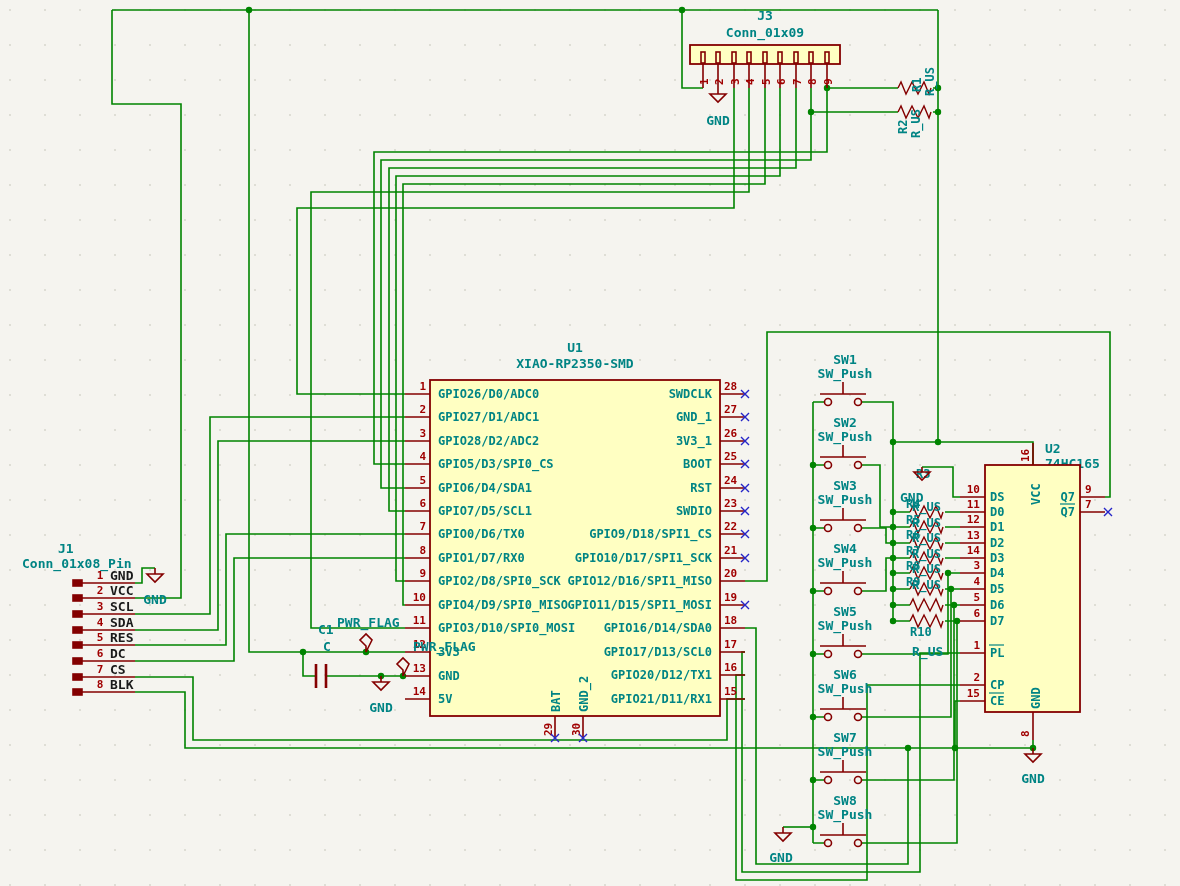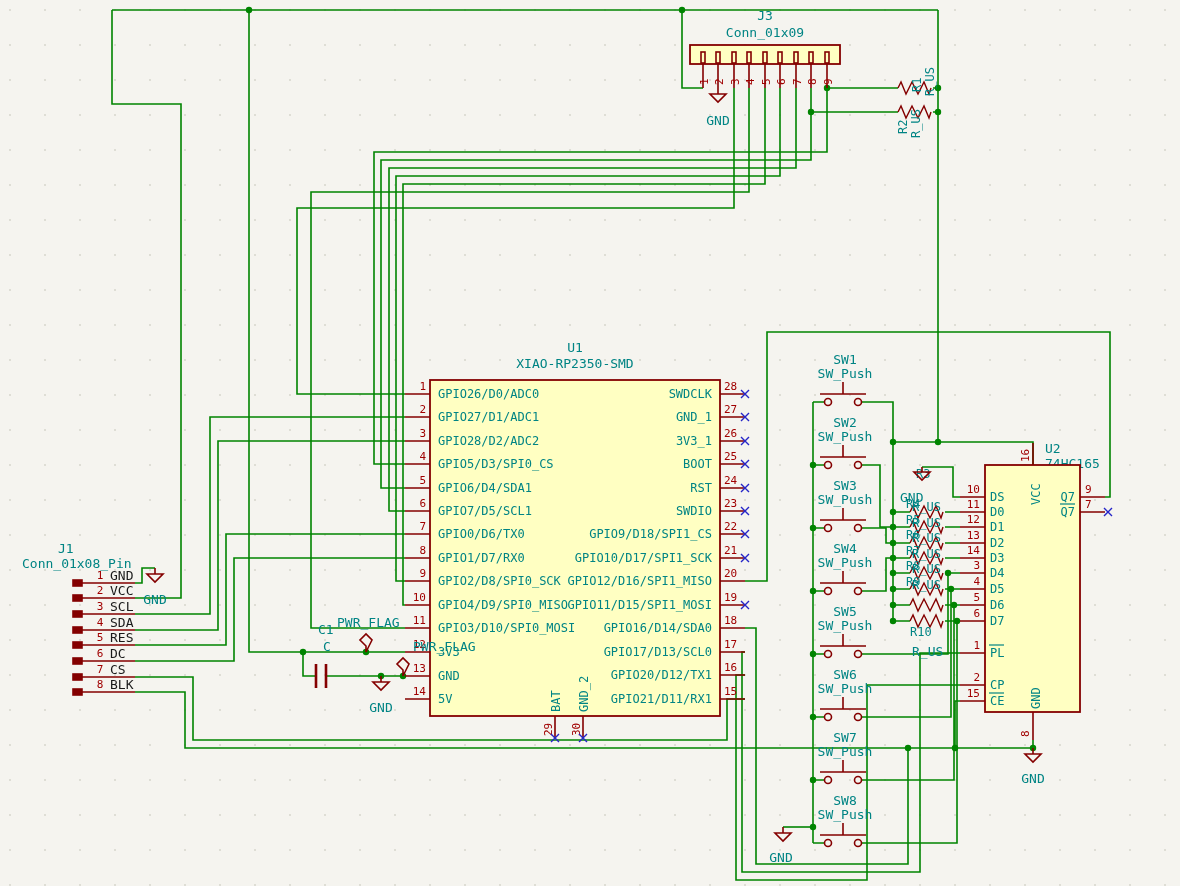--- a/index.html
+++ b/index.html
@@ -1,16 +1,16 @@
 <!DOCTYPE html>
 <html><head>
 <meta charset="utf-8">
 <style>
   html,body{margin:0;padding:0;background:#f5f4ef;}
-  .canvas{width:1140px;height:886px;position:relative;}
+  .canvas{width:1140px;height:886px;position:relative;font-weight:bold;}
   svg{display:block;}
   text{font-family:"DejaVu Sans Mono","Liberation Mono",monospace;}
   .t  {fill:#008484;font-size:13px;}
   .tn {fill:#008484;font-size:12px;}
   .pn {fill:#a00000;font-size:11px;}
   .bk {fill:#1a1a1a;font-size:13px;}
   .w  {stroke:#008400;fill:none;stroke-width:1.6;}
   .p  {stroke:#840000;fill:none;stroke-width:1.6;}
   .pz {stroke:#840000;fill:none;stroke-width:1.4;}
   .box{fill:#ffffc2;stroke:#840000;stroke-width:1.8;}

